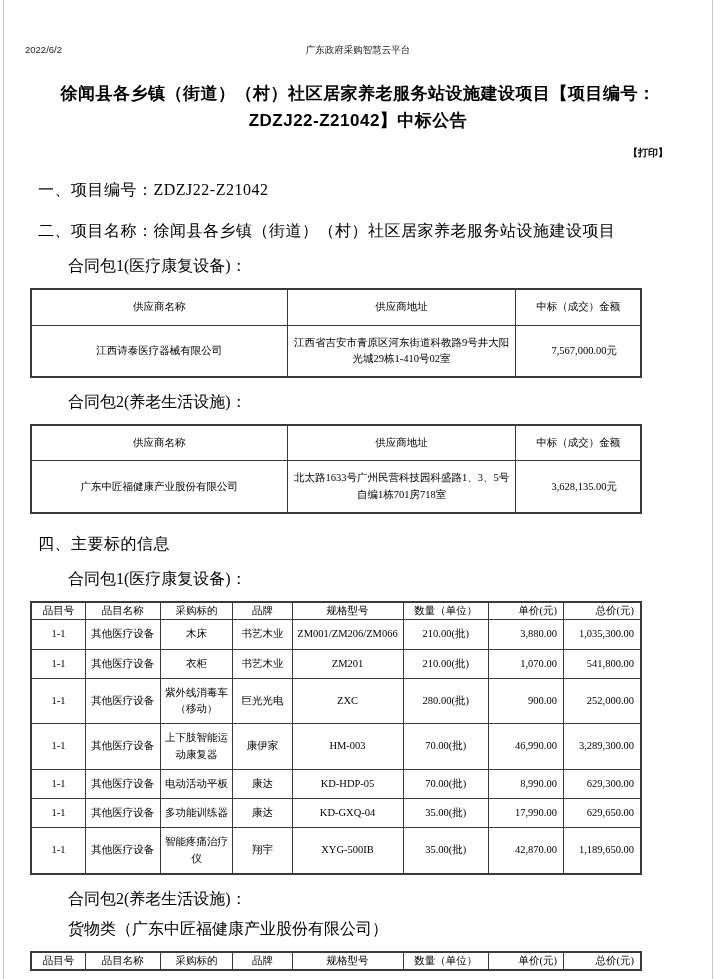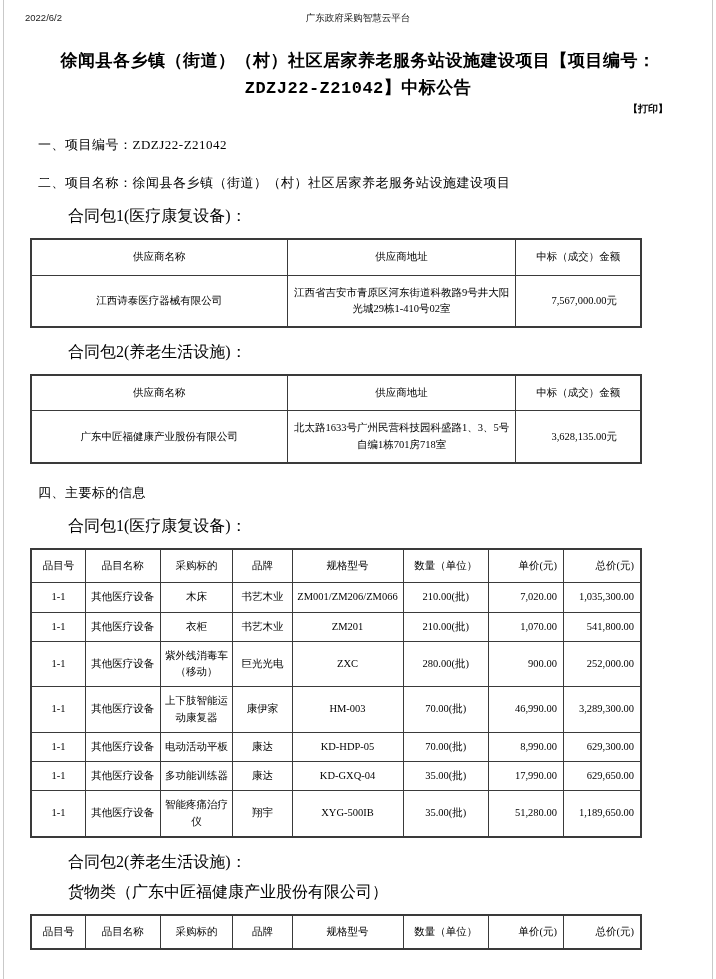--- a/index.html
+++ b/index.html
@@ -17,46 +17,48 @@
     border-left: 1px solid #c9c9c9;
     border-right: 1px solid #c9c9c9;
     padding-top: 12px;
   }
   .top-header {
     display: flex;
     align-items: flex-start;
     font-family: "Liberation Sans", "DejaVu Sans", sans-serif;
     font-size: 9.5px;
     color: #1a1a1a;
+    margin-top: 32px;
   }
   .top-header .date { margin-left: 21px; width: 130px; }
   .top-header .platform { flex: 1; text-align: center; }
   .top-header .spacer { width: 151px; }
   .title {
-    font-family: Liberation Mono, monospace;
+    font-family: Liberation Sans, sans-serif;
     font-size: 17px;
     font-weight: bold;
     color: #000;
     text-align: center;
     margin: 23px 28px 0;
     line-height: 1.6;
     letter-spacing: 0.5px;
   }
   .print-row {
     text-align: right;
     padding-right: 44px;
+    margin-top: 12px;
     font-family: Liberation Mono, monospace;
     font-size: 10px;
     font-weight: bold;
     color: #000;
   }
   .print-btn { cursor: pointer; }
   .section-heading {
     margin: 20px 0 0 34px;
-    font-size: 13px;
+    font-size: 16px;
     letter-spacing: 0.5px;
     color: #000;
   }
   .pkg-label, .category-label {
     margin: 14px 0 0 64px;
     font-size: 16px;
     color: #000;
   }
   .category-label { margin-top: 9px; }
   .doc-table {
@@ -72,21 +74,21 @@
     text-align: center;
     font-size: 10.5px;
     line-height: 1.55;
     padding: 6px 3px;
     word-break: break-all;
     color: #000;
   }
   .result-table th { padding: 9px 3px; }
   .result-table td { padding: 9px 6px; }
   .result-table td:nth-child(3) { text-align: right; padding-right: 23px; }
-  .items-table th { padding: 8px 2px; }
+  .items-table th { padding: 0 2px; }
   .items-table td { padding: 6px 3px; }
   .items-table th:nth-child(7), .items-table th:nth-child(8),
   .items-table td:nth-child(7), .items-table td:nth-child(8) {
     text-align: right; padding-right: 6px;
   }
 </style>
 </head>
 <body>
 
 <div class="page">
@@ -184,21 +186,21 @@
         </tr>
     </thead>
     <tbody>
         <tr>
           <td>1-1</td>
           <td>其他医疗设备</td>
           <td>木床</td>
           <td>书艺木业</td>
           <td>ZM001/ZM206/ZM066</td>
           <td>210.00(批)</td>
-          <td>7,020.00</td>
+          <td>3,880.00</td>
           <td>1,035,300.00</td>
         </tr>
         <tr>
           <td>1-1</td>
           <td>其他医疗设备</td>
           <td>衣柜</td>
           <td>书艺木业</td>
           <td>ZM201</td>
           <td>210.00(批)</td>
           <td>1,070.00</td>
@@ -244,21 +246,21 @@
           <td>17,990.00</td>
           <td>629,650.00</td>
         </tr>
         <tr>
           <td>1-1</td>
           <td>其他医疗设备</td>
           <td>智能疼痛治疗仪</td>
           <td>翔宇</td>
           <td>XYG-500IB</td>
           <td>35.00(批)</td>
-          <td>51,280.00</td>
+          <td>42,870.00</td>
           <td>1,189,650.00</td>
         </tr>
       </tbody>
   </table>
 
   <div class="pkg-label">合同包2(养老生活设施)：</div>
   <div class="category-label">货物类（广东中匠福健康产业股份有限公司）</div>
 
   <table class="doc-table items-table">
     <colgroup>

